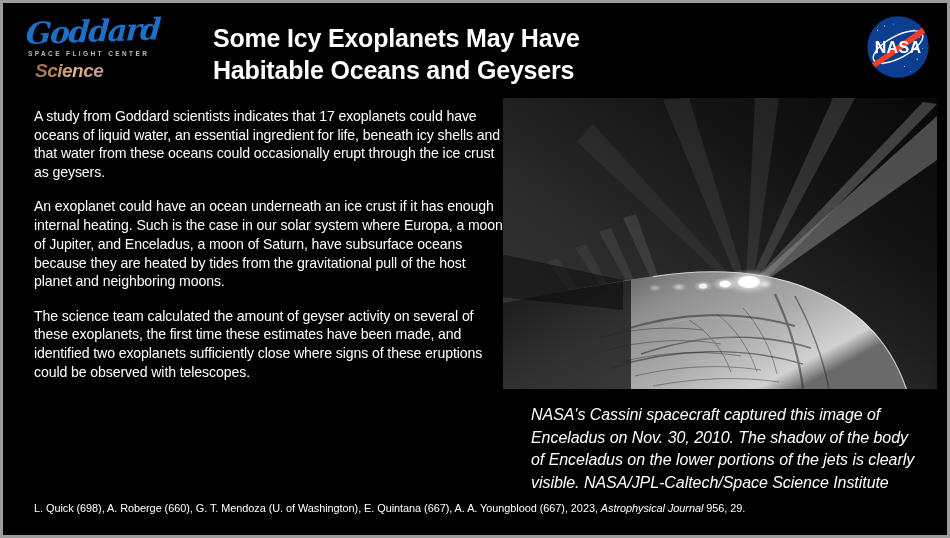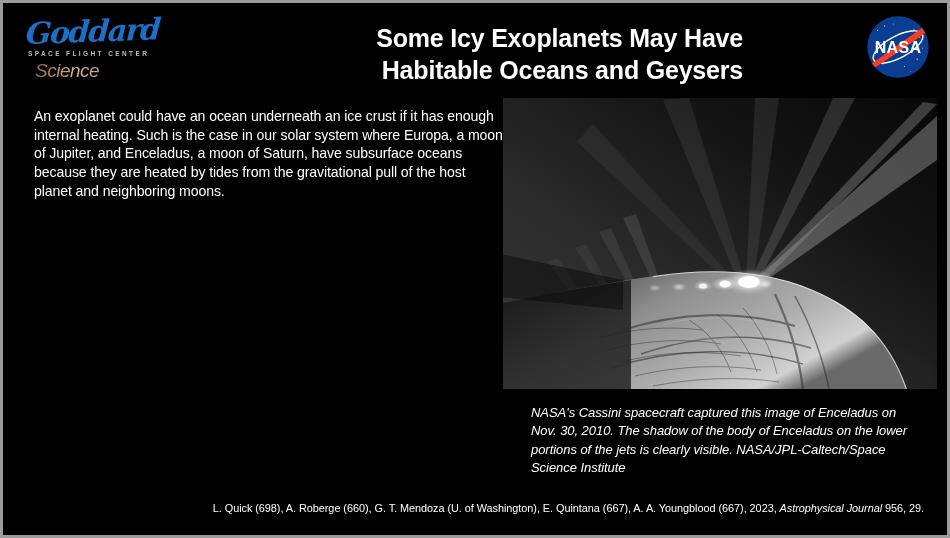--- a/index.html
+++ b/index.html
@@ -52,37 +52,37 @@
     color: #b9bcc0;
     font-weight: bold;
     margin-left: 7px;
     margin-top: 1px;
   }
   #science-word {
     display: block;
     margin-left: 14px;
     margin-top: 3px;
     font-size: 19px;
-    font-weight: normal;
+    font-weight: bold;
     font-style: italic;
     letter-spacing: -0.5px;
     background-image: linear-gradient(100deg,
         #8a6a52 0%, #c08a5c 14%, #d8b48c 28%, #caa38f 40%,
         #b58ca0 52%, #9a8fa8 64%, #7d93a4 76%, #6f8f94 88%, #5d7f84 100%);
     -webkit-background-clip: text;
     background-clip: text;
     color: transparent;
     -webkit-text-fill-color: transparent;
   }
   #title {
     position: absolute;
     left: 210px;
     top: 20px;
     width: 530px;
-    text-align: right;
+    text-align: left;
     color: #ffffff;
     font-size: 25px;
     font-weight: bold;
     line-height: 1.26;
     letter-spacing: -0.2px;
   }
   #nasa-logo {
     position: absolute;
     right: 17px;
     top: 12px;
@@ -116,32 +116,31 @@
     inset: 0;
     overflow: hidden;
     background: #060606;
   }
   #caption {
     position: absolute;
     left: 528px;
     top: 401px;
     width: 390px;
     color: #ffffff;
-    font-size: 13px;
+    font-size: 16px;
     font-style: italic;
     line-height: 1.42;
     letter-spacing: -0.05px;
   }
   
   #footer {
     position: absolute;
     left: 31px;
     bottom: 18px;
     width: 890px;
-    text-align: right;
   }
   .footline {
     color: #ffffff;
     font-size: 10.9px;
     line-height: 1.55;
     letter-spacing: -0.05px;
     white-space: nowrap;
   }
   .ital { font-style: italic; }
 </style>
@@ -193,21 +192,23 @@
         <g clip-path="url(#ballClip)">
           <path d="M 2 162 C 56 126, 120 78, 198 24 L 198 46 C 128 98, 64 142, 8 176 Z" fill="#fc3d21"></path>
         </g>
 
         <text x="100" y="118" text-anchor="middle" font-family="Liberation Sans, sans-serif" font-size="50" font-weight="bold" fill="#ffffff" letter-spacing="1">NASA</text>
       </svg>
     </div>
   </div>
 
   <div id="article">
+    <p class="para">A study from Goddard scientists indicates that 17 exoplanets could have oceans of liquid water, an essential ingredient for life, beneath icy shells and that water from these oceans could occasionally erupt through the ice crust as geysers.</p>
     <p class="para">An exoplanet could have an ocean underneath an ice crust if it has enough internal heating. Such is the case in our solar system where Europa, a moon of Jupiter, and Enceladus, a moon of Saturn, have subsurface oceans because they are heated by tides from the gravitational pull of the host planet and neighboring moons.</p>
+    <p class="para">The science team calculated the amount of geyser activity on several of these exoplanets, the first time these estimates have been made, and identified two exoplanets sufficiently close where signs of these eruptions could be observed with telescopes.</p>
   </div>
 
   <div id="photo-block">
     <div id="photo">
       <svg viewBox="0 0 434 291" width="434" height="291" preserveAspectRatio="none" aria-hidden="true">
         <defs>
 
           <linearGradient id="spaceBg" x1="0" y1="1" x2="1" y2="0">
             <stop offset="0%" stop-color="#3a3a3a"></stop>
             <stop offset="35%" stop-color="#2b2b2b"></stop>

